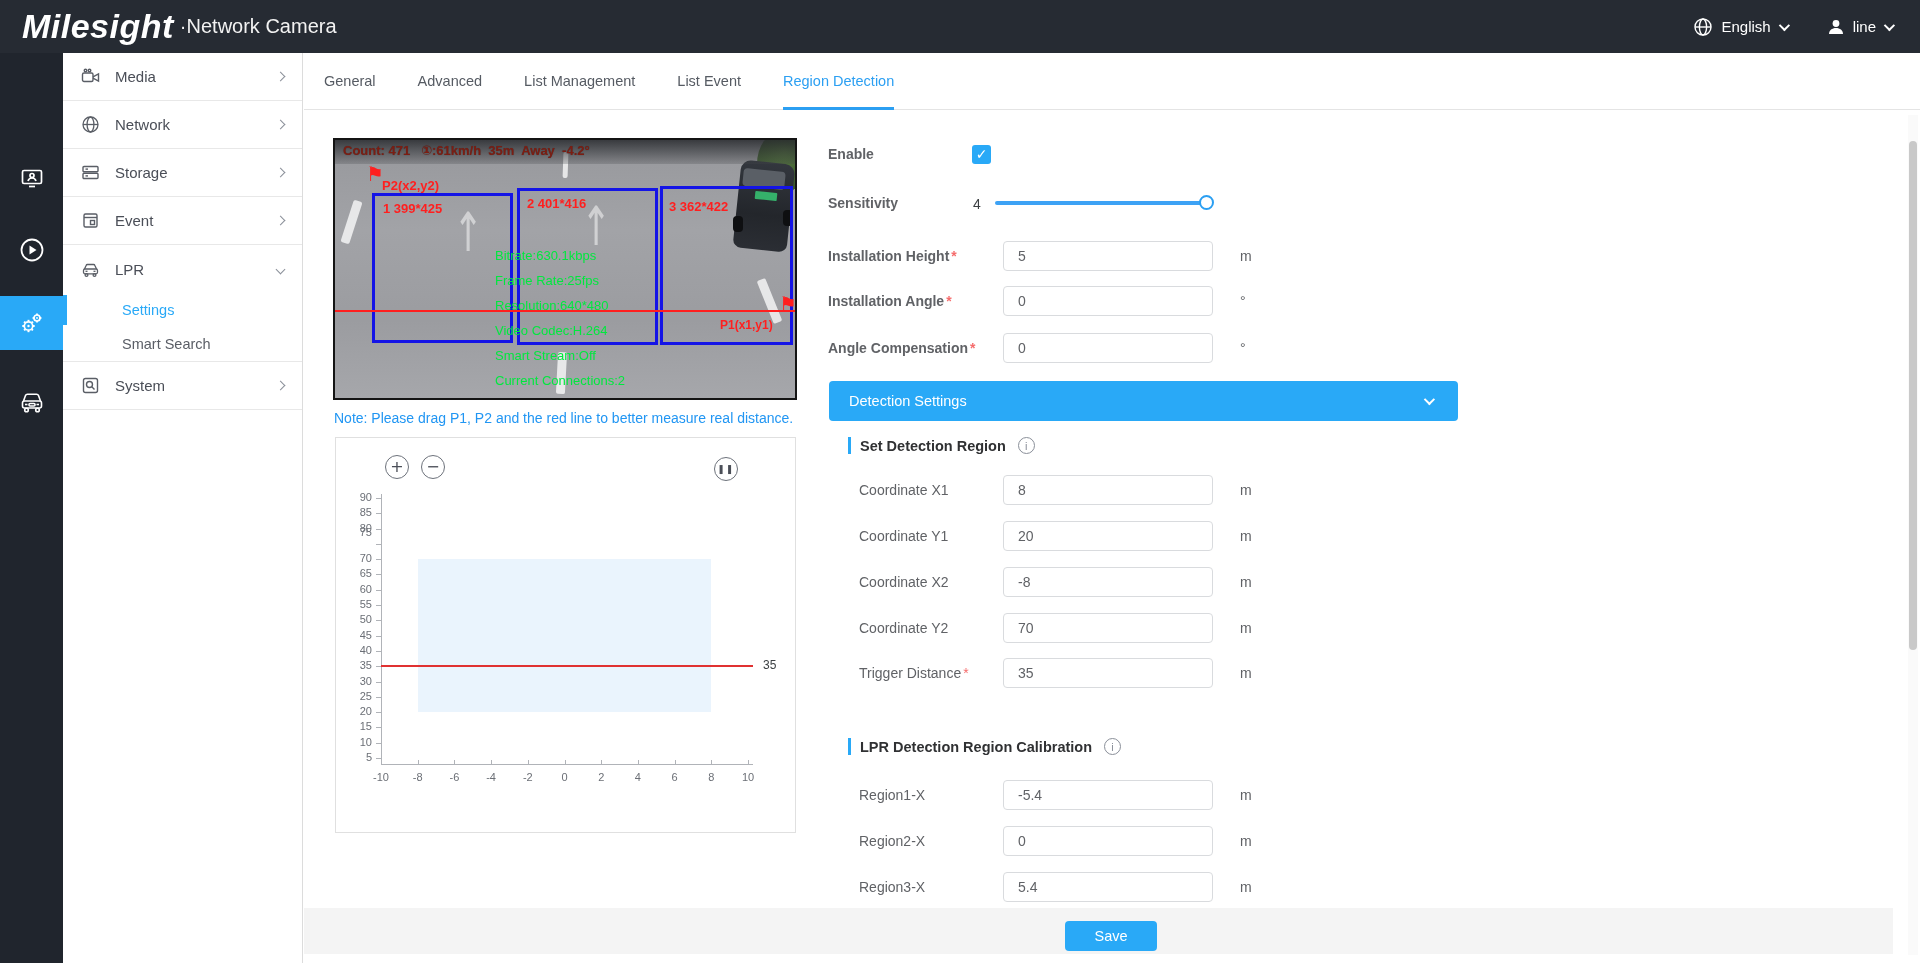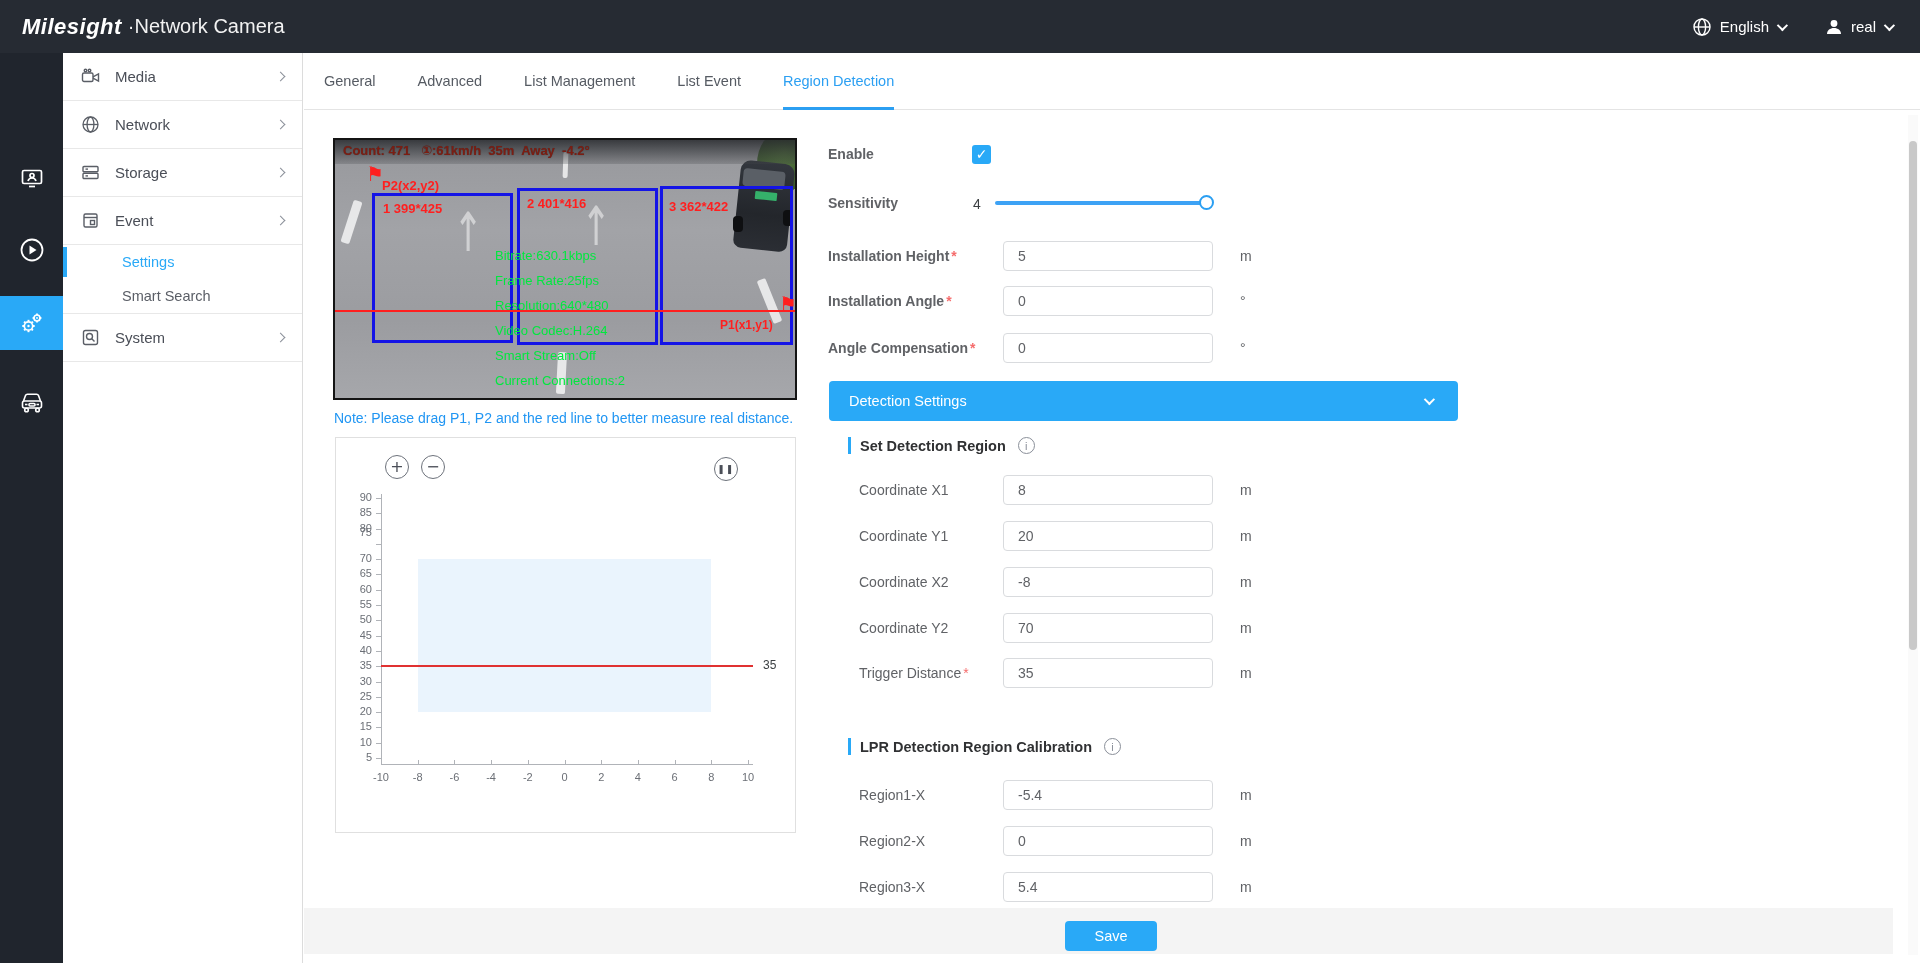--- a/index.html
+++ b/index.html
@@ -2,21 +2,21 @@
 <html><head>
 <meta charset="utf-8">
 <style>
   * { margin:0; padding:0; box-sizing:border-box; }
   html,body { background:#e9e9e9; }
   body { font-family:"Liberation Sans","DejaVu Sans",sans-serif; }
   #app { position:relative; width:1920px; height:963px; background:#fff; overflow:hidden; margin:0 auto; }
 
   
   #header { position:absolute; left:0; top:0; width:1920px; height:53px; background:#262b33; display:flex; align-items:center; }
-  .brand { font-style:italic; font-weight:bold; font-size:22px; color:#fff; margin-left:22px; letter-spacing:.5px; }
+  .brand { font-style:italic; font-weight:bold; font-size:34px; color:#fff; margin-left:22px; letter-spacing:.5px; }
   .product { font-size:20px; color:#f2f2f2; margin-left:6px; font-weight:400; }
   .hdr-right { position:absolute; right:28px; top:0; height:53px; display:flex; align-items:center; gap:10px; color:#fff; font-size:15px; }
   .hdr-group { display:flex; align-items:center; gap:8px; cursor:pointer; margin-left:30px; }
   .chev { width:8px; height:8px; border-right:2px solid #fff; border-bottom:2px solid #fff; transform:rotate(45deg) translateY(-2px); display:inline-block; }
 
   
   #rail { position:absolute; left:0; top:53px; width:63px; height:910px; background:#20252d; }
   .rail-item { position:absolute; left:0; width:63px; height:54px; display:flex; align-items:center; justify-content:center; cursor:pointer; }
   .rail-item.active { background:#29a9f7; }
 
@@ -121,21 +121,21 @@
         <span>English</span>
         <span class="chev"></span>
       </div>
       <div class="hdr-group">
         <span>
           <svg width="18" height="18" viewBox="0 0 18 18" fill="#fff">
             <circle cx="9" cy="5.5" r="3.4"></circle>
               <path d="M2 16c0-3.8 3.1-6 7-6s7 2.2 7 6z"></path>
           </svg>
         </span>
-        <span>real</span>
+        <span>line</span>
         <span class="chev"></span>
       </div>
     </div>
   </div>
 
   <div id="rail">
     <div class="rail-item" style="top:98px">
       <span>
         <svg width="24" height="24" viewBox="0 0 24 24" fill="none" stroke="#fff" stroke-width="1.7">
           <rect x="2.5" y="4.5" width="19" height="13" rx="1.5"></rect>
@@ -233,20 +233,34 @@
     <div class="menu-item">
       <span class="mi-icon">
         <svg width="19" height="19" viewBox="0 0 19 19" fill="none" stroke="#5a5e66" stroke-width="1.4">
           <rect x="3" y="3" width="13" height="13" rx="1.5"></rect>
             <line x1="3" y1="6.5" x2="16" y2="6.5"></line>
             <rect x="9.5" y="9.5" width="4" height="4"></rect>
         </svg>
       </span>
       <span class="mi-label">Event</span>
       <span class="mi-chev right"></span>
+    </div>
+    <div class="menu-item" style="border-bottom:none">
+      <span class="mi-icon">
+        <svg width="19" height="19" viewBox="0 0 19 19" fill="none" stroke="#5a5e66" stroke-width="1.3">
+          <path d="M3.5 9l1.6-3.6c.2-.5.7-.9 1.3-.9h6.2c.6 0 1.1.4 1.3.9L15.5 9"></path>
+          <rect x="2.5" y="9" width="14" height="4.8" rx="1.5"></rect>
+          <circle cx="5.5" cy="15" r="1.4"></circle>
+            <circle cx="13.5" cy="15" r="1.4"></circle>
+          <line x1="4.5" y1="11.3" x2="6.5" y2="11.3"></line>
+            <line x1="12.5" y1="11.3" x2="14.5" y2="11.3"></line>
+        </svg>
+      </span>
+      <span class="mi-label">LPR</span>
+      <span class="mi-chev down"></span>
     </div>
     <div class="sub-item active">
       <span class="sub-bar"></span>
       <span class="s-label">Settings</span>
     </div>
     <div class="sub-item">
       <span class="s-label">Smart Search</span>
     </div>
     <div class="menu-sep"></div>
     <div class="menu-item">

